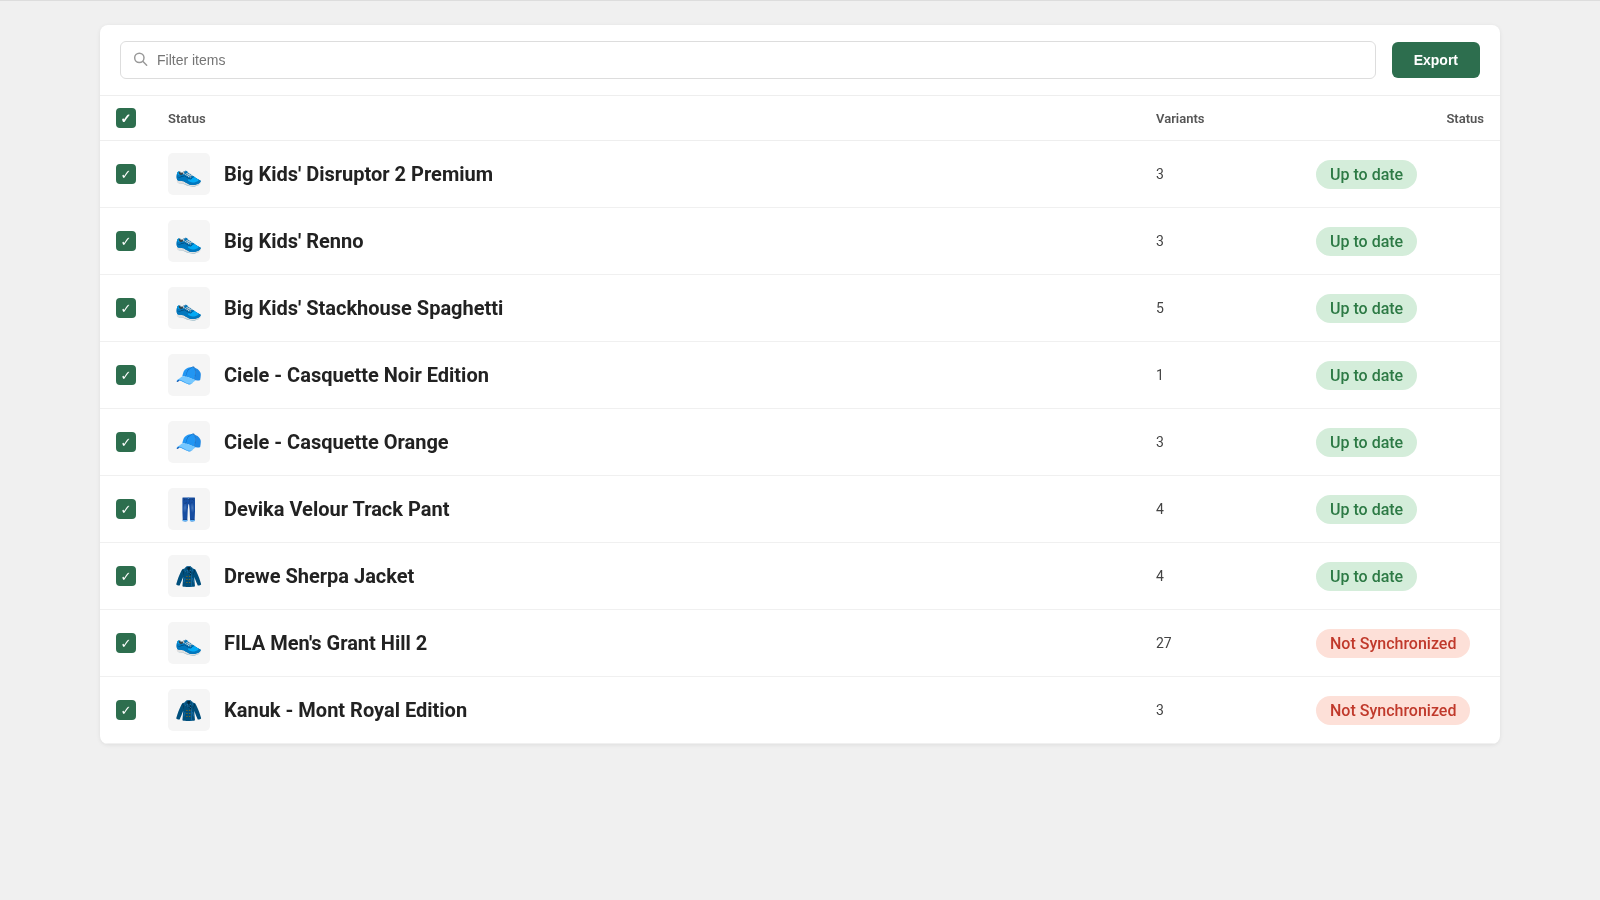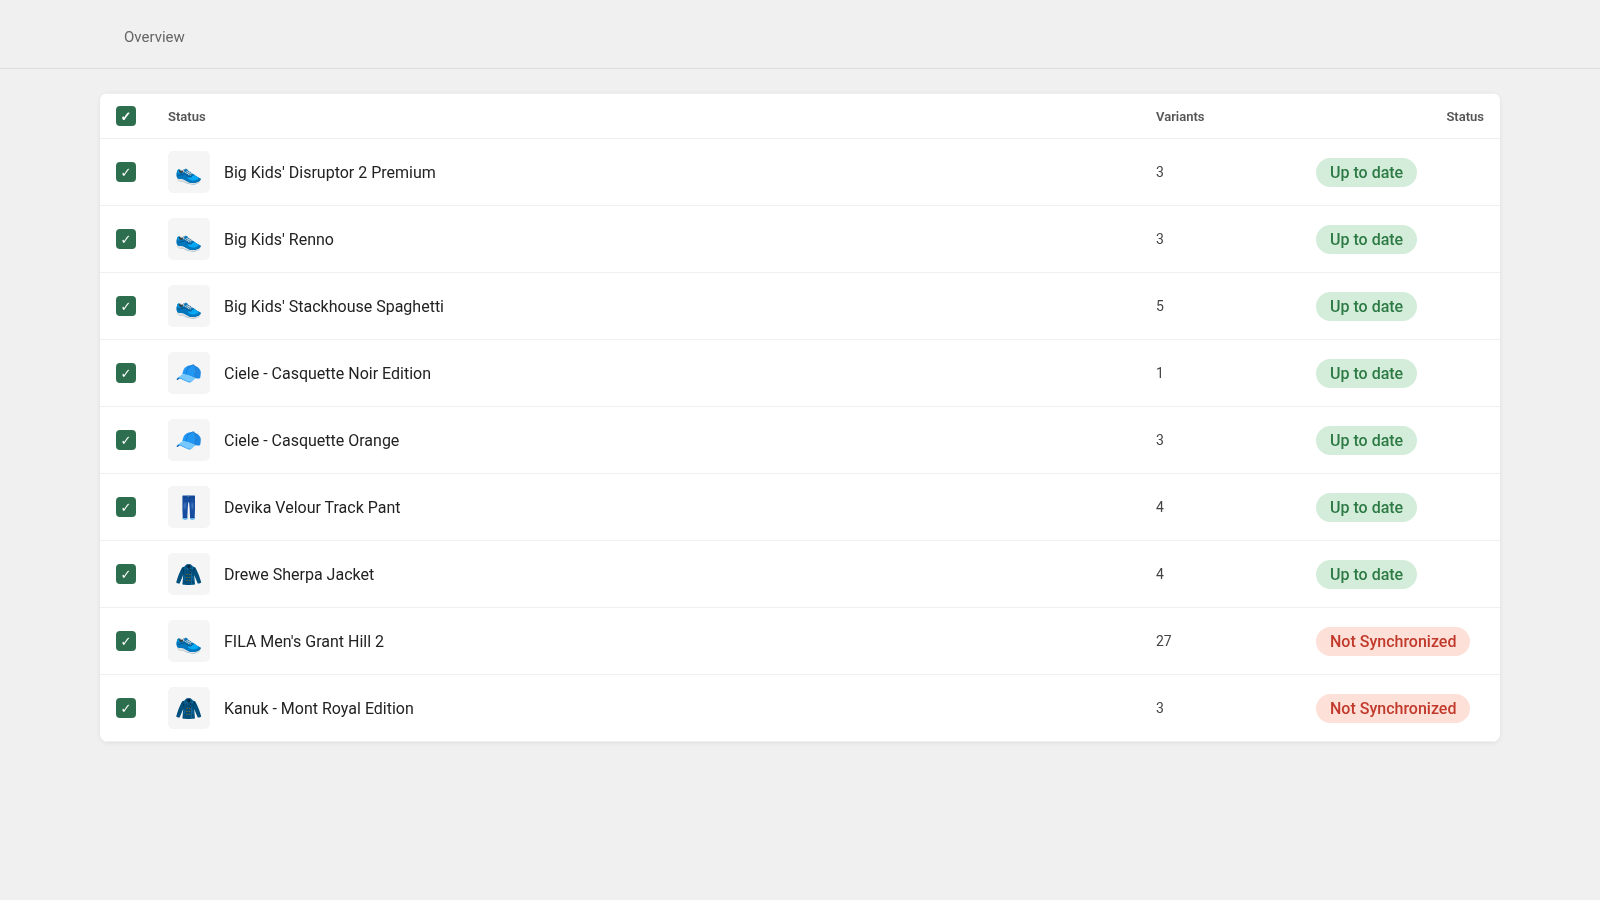--- a/index.html
+++ b/index.html
@@ -146,22 +146,22 @@
       background: #f5f5f5;
       border-radius: 5px;
       display: flex;
       align-items: center;
       justify-content: center;
       font-size: 22px;
       flex-shrink: 0;
       overflow: hidden;
     }
     .product-name {
-      font-size: 16px;
-      font-weight: 400;
+      font-size: 20px;
+      font-weight: 700;
       color: #222;
     }
     .col-variants {
       font-size: 14px;
       color: #444;
     }
 
     
     .checkbox-wrap {
       width: 20px;
@@ -195,26 +195,37 @@
     }
     .badge-red {
       background: #fde0d8;
       color: #c0392b;
     }
   </style>
 </head>
 <body>
 
 <nav class="nav-tabs">
-  <a class="nav-tab">Overview</a>
 </nav>
 
 <div class="main-content">
   <div class="card">
 
+    <div class="toolbar">
+      <div class="search-wrapper">
+        <span class="search-icon-wrap">
+          <svg width="16" height="16" viewBox="0 0 24 24" fill="none" stroke="currentColor" stroke-width="2.2" stroke-linecap="round" stroke-linejoin="round">
+            <circle cx="11" cy="11" r="7"></circle>
+            <line x1="16.5" y1="16.5" x2="22" y2="22"></line>
+          </svg>
+        </span>
+        <input type="text" class="search-input" placeholder="Filter items" style="">
+      </div>
+      <button class="export-btn">Export</button>
+    </div>
 
     <table class="product-table">
       <thead>
         <tr>
           <th>
             <div class="checkbox-wrap">
               <span class="checkmark">✓</span>
             </div>
           </th>
           <th>Status</th>

